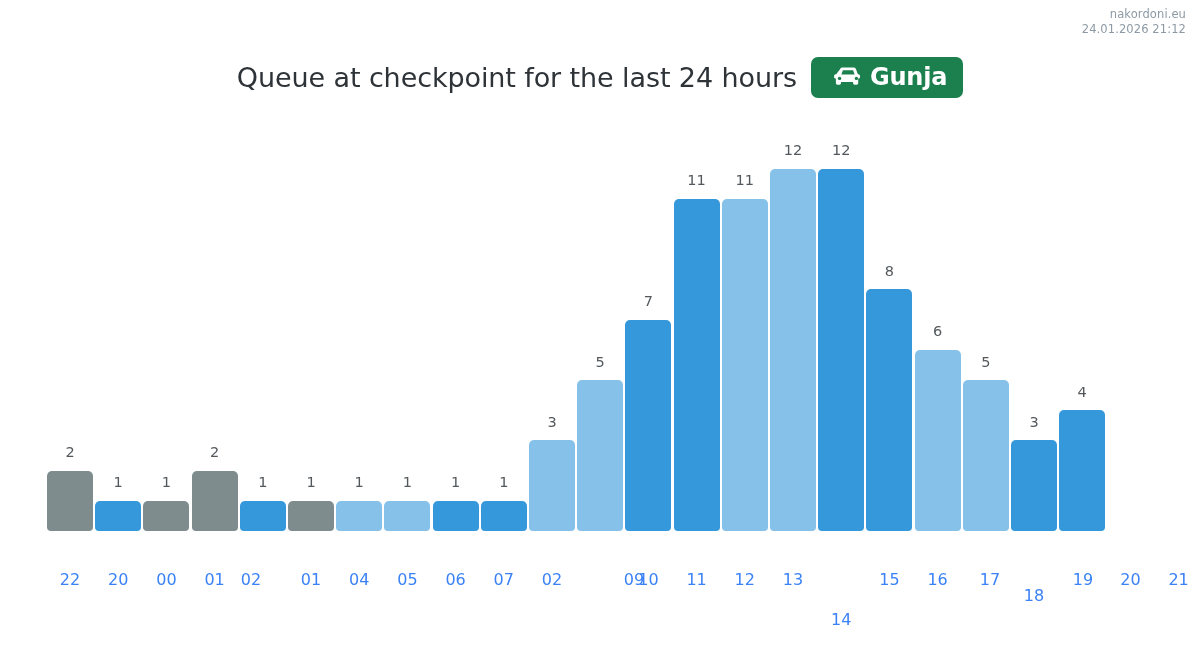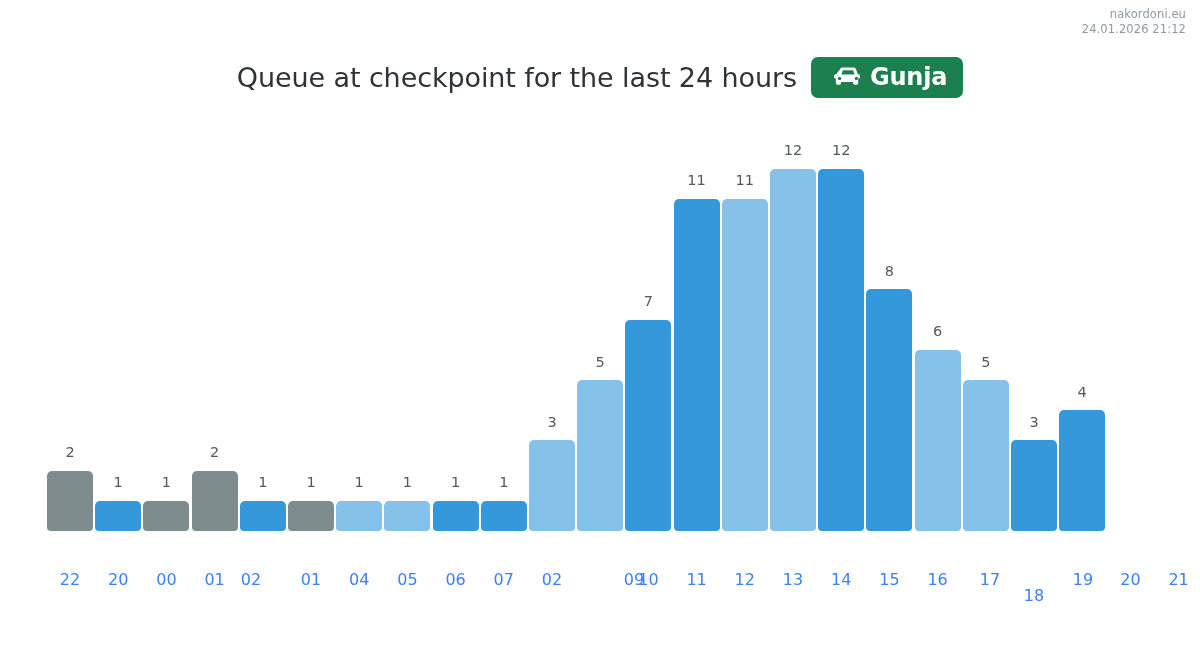--- a/index.html
+++ b/index.html
@@ -209,21 +209,21 @@
       <div class="tick-label" style="left: 721.8px;">12</div>
       <div class="bar-col" style="left: 770px;">
         <div class="bar" style="height: 362.4px; background: rgb(133, 193, 233);"></div>
         <div class="bar-value" style="bottom: 373.4px;">12</div>
       </div>
       <div class="tick-label" style="left: 770px;">13</div>
       <div class="bar-col" style="left: 818.2px;">
         <div class="bar" style="height: 362.4px; background: rgb(52, 152, 219);"></div>
         <div class="bar-value" style="bottom: 373.4px;">12</div>
       </div>
-      <div class="tick-label" style="left: 818.2px;">14</div>
+      <div class="tick-label" style="left: 818.2px; margin-top: 40px;">14</div>
       <div class="bar-col" style="left: 866.4px;">
         <div class="bar" style="height: 241.6px; background: rgb(52, 152, 219);"></div>
         <div class="bar-value" style="bottom: 252.6px;">8</div>
       </div>
       <div class="tick-label" style="left: 866.4px;">15</div>
       <div class="bar-col" style="left: 914.6px;">
         <div class="bar" style="height: 181.2px; background: rgb(133, 193, 233);"></div>
         <div class="bar-value" style="bottom: 192.2px;">6</div>
       </div>
       <div class="tick-label" style="left: 914.6px;">16</div>

